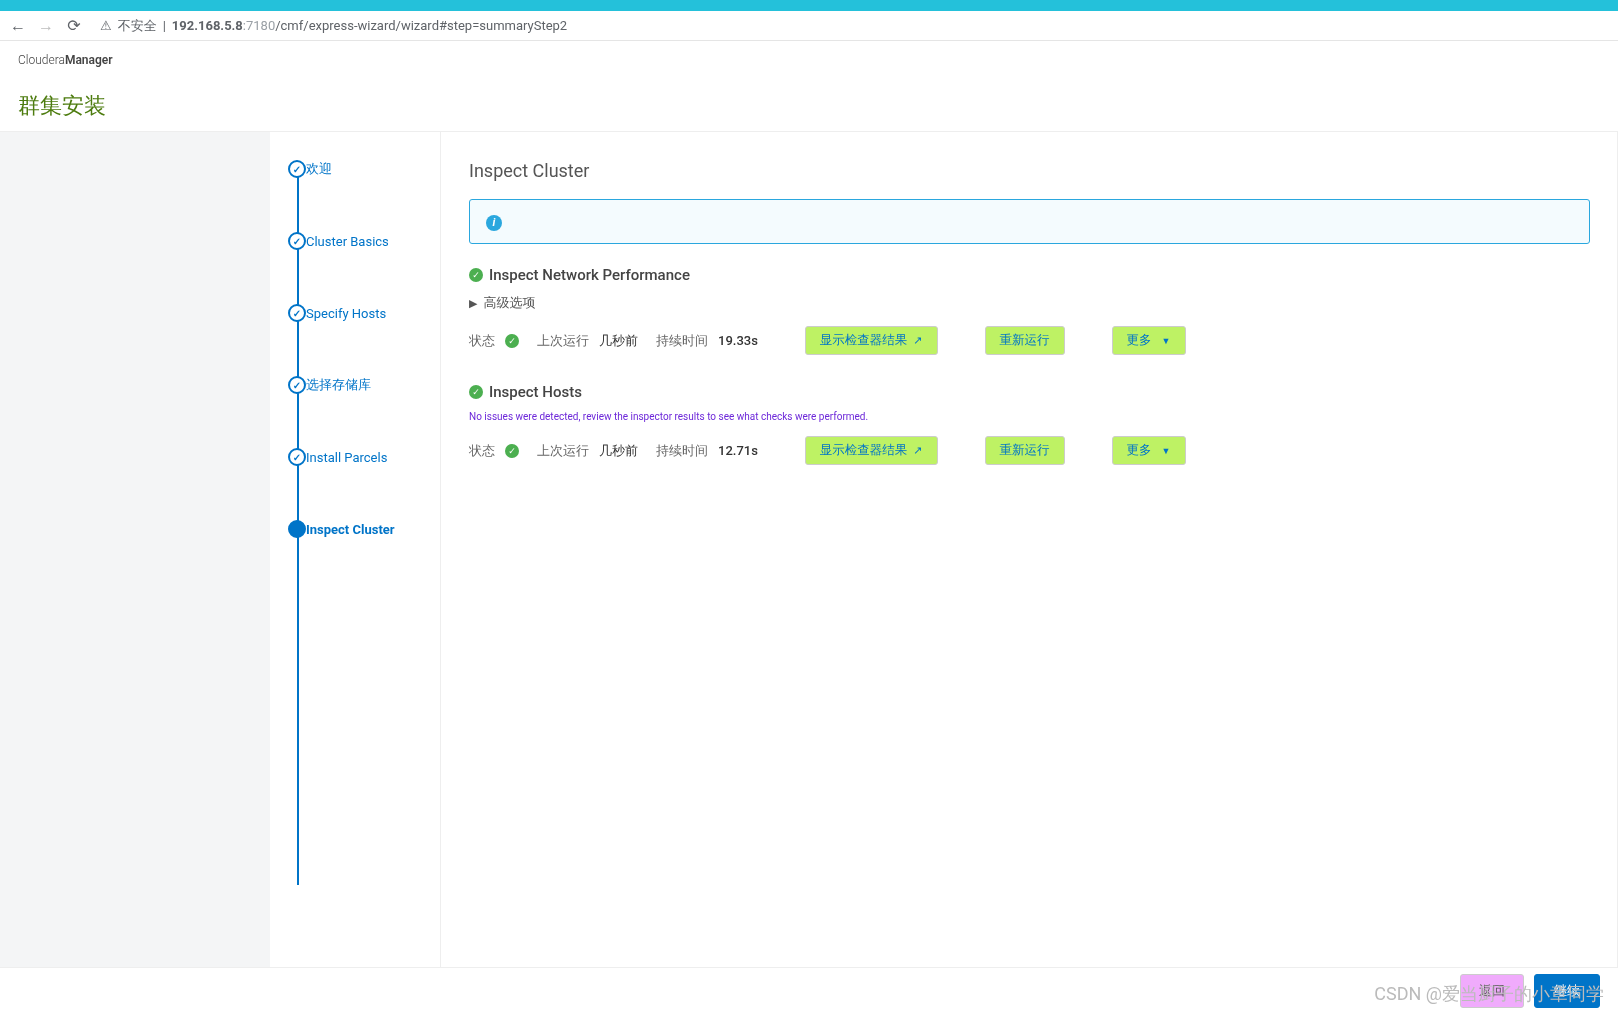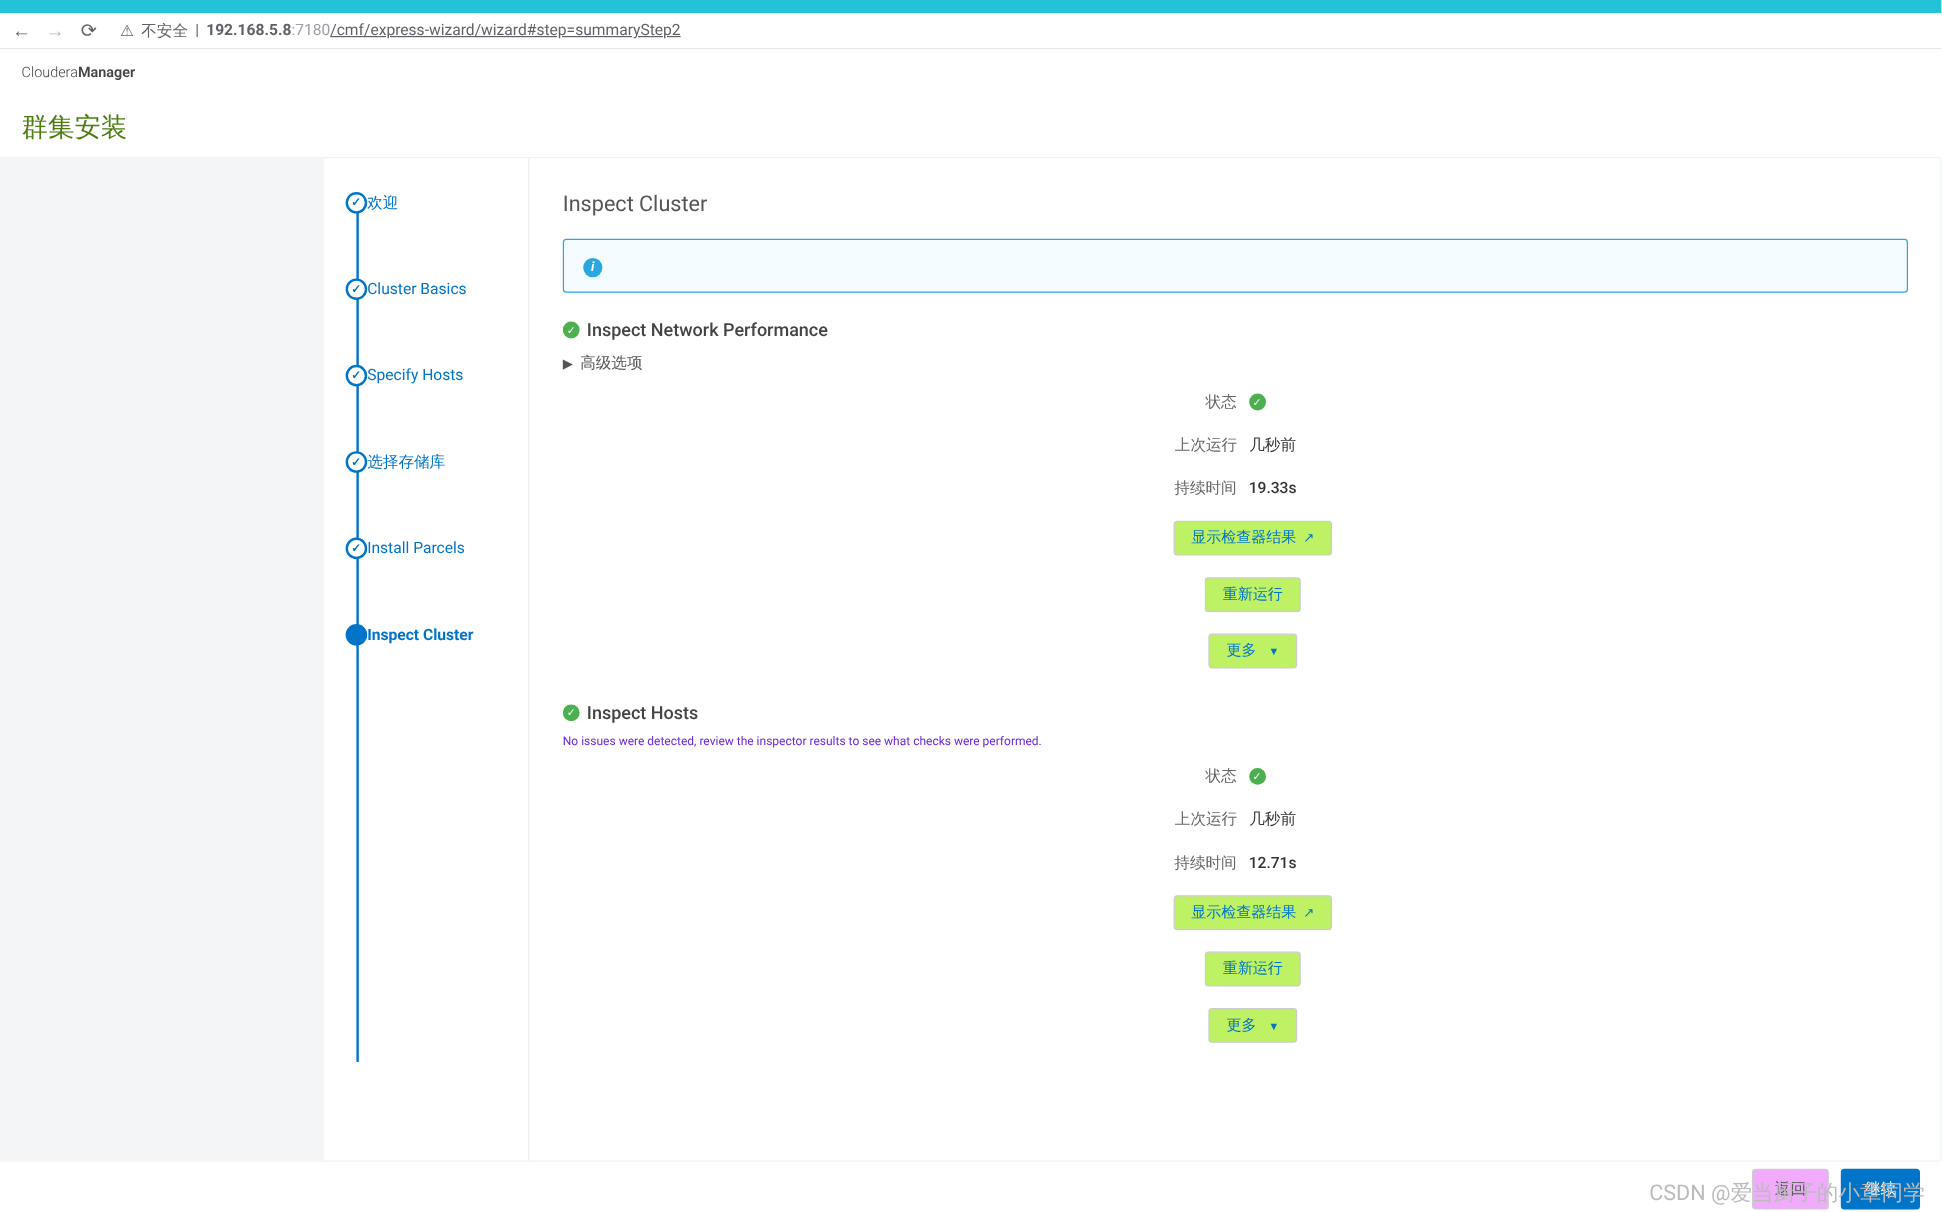--- a/index.html
+++ b/index.html
@@ -4,21 +4,21 @@
 <style>
 * { box-sizing: border-box; margin: 0; padding: 0; }
 html, body { height: 100%; font-family: -apple-system, BlinkMacSystemFont, "Segoe UI", Roboto, "Helvetica Neue", Arial, sans-serif; font-size: 14px; color: #333; background: #fff; }
 .chrome-tabs { height: 11px; background: #24c1da; }
 .chrome-bar { height: 30px; background: #fff; border-bottom: 1px solid #e5e5e5; display: flex; align-items: center; padding: 0 8px; gap: 8px; color: #5f6368; }
 .nav-btn { width: 20px; text-align: center; font-size: 16px; cursor: pointer; user-select: none; }
 .nav-btn.disabled { color: #bdbdbd; }
 .url-area { display: flex; align-items: center; gap: 6px; font-size: 13px; margin-left: 8px; }
 .url-text { color: #5f6368; }
 .url-port { color: #9aa0a6; }
-.url-path { color: #5f6368; text-decoration: underline; }
+.url-path { color: #5f6368; }
 .app-header { height: 38px; background: #fff; display: flex; align-items: center; padding: 0 18px; font-size: 12px; color: #444; }
 .app-header .brand-light { font-weight: 300; }
 .app-header .brand-bold { font-weight: 600; }
 .page-title-bar { padding: 12px 18px 10px; font-size: 22px; font-weight: 400; color: #4d7c0f; border-bottom: 1px solid #eee; }
 .layout { display: flex; height: calc(100% - 11px - 30px - 38px - 50px - 46px); background: #f4f5f6; }
 .left-spacer { width: 270px; background: #f4f5f6; }
 .wizard { flex: 1; display: flex; background: #fff; margin-left: 0; box-shadow: -1px 0 0 #eee inset; }
 .steps { width: 170px; padding: 28px 0 0 18px; position: relative; }
 .step { display: flex; align-items: center; margin-bottom: 54px; position: relative; cursor: pointer; }
 .step-line { position: absolute; left: 27px; top: 44px; bottom: 82px; width: 2px; background: #0074c8; z-index: 0; }
@@ -28,21 +28,21 @@
 .step-label { margin-left: 0; font-size: 13px; color: #0074c8; }
 .step.current .step-label { font-weight: 700; }
 .content { flex: 1; padding: 28px 28px 0 28px; border-left: 1px solid #eee; overflow: auto; }
 .content h2 { font-size: 18px; font-weight: 400; color: #555; margin-bottom: 18px; }
 .info-box { border: 1px solid #2aa7de; background: #f4fbfe; border-radius: 3px; padding: 12px 16px; display: flex; gap: 12px; align-items: flex-start; margin-bottom: 22px; font-size: 13px; color: #555; line-height: 1.5; }
 .info-icon { width: 16px; height: 16px; border-radius: 50%; background: #2aa7de; color: #fff; font-size: 11px; font-style: italic; font-weight: bold; display: flex; align-items: center; justify-content: center; flex-shrink: 0; margin-top: 3px; }
 .section-title { display: flex; align-items: center; gap: 6px; font-size: 15px; font-weight: 500; color: #444; margin-bottom: 10px; }
 .status-ok { width: 14px; height: 14px; border-radius: 50%; background: #4caf50; color: #fff; font-size: 9px; display: flex; align-items: center; justify-content: center; flex-shrink: 0; }
 .adv-row { display: flex; align-items: center; gap: 6px; font-size: 13px; color: #555; margin-bottom: 14px; cursor: pointer; user-select: none; }
 .chevron { font-size: 11px; }
-.detail-row { display: flex; align-items: center; gap: 18px; font-size: 13px; color: #666; margin-bottom: 28px; flex-wrap: wrap; flex-direction: column; }
+.detail-row { display: flex; gap: 18px; font-size: 13px; color: #666; margin-bottom: 28px; flex-wrap: wrap; }
 .kv { display: flex; align-items: center; gap: 10px; }
 .kv-label { color: #666; }
 .kv-value { color: #333; font-weight: 500; }
 .btn { border: 1px solid #ccc; background: #bef264; color: #0074c8; padding: 5px 14px; font-size: 12.5px; border-radius: 3px; cursor: pointer; display: inline-flex; align-items: center; gap: 6px; margin-left: 29px; }
 .ext-icon { font-size: 11px; }
 .caret-down { font-size: 9px; margin-left: 4px; }
 .desc-text { font-size: 10px; color: #6d28d9; margin-bottom: 14px; }
 .footer { height: 46px; border-top: 1px solid #eee; display: flex; justify-content: flex-end; align-items: center; padding: 0 18px; gap: 10px; background: #fff; }
 .btn-secondary { border: 1px solid #ccc; background: #f0abfc; color: #555; padding: 7px 18px; border-radius: 3px; cursor: pointer; font-size: 13px; }
 .btn-primary { background: #0074c8; border: 1px solid #0074c8; color: #fff; padding: 7px 19px; border-radius: 3px; cursor: pointer; font-size: 13px; }

